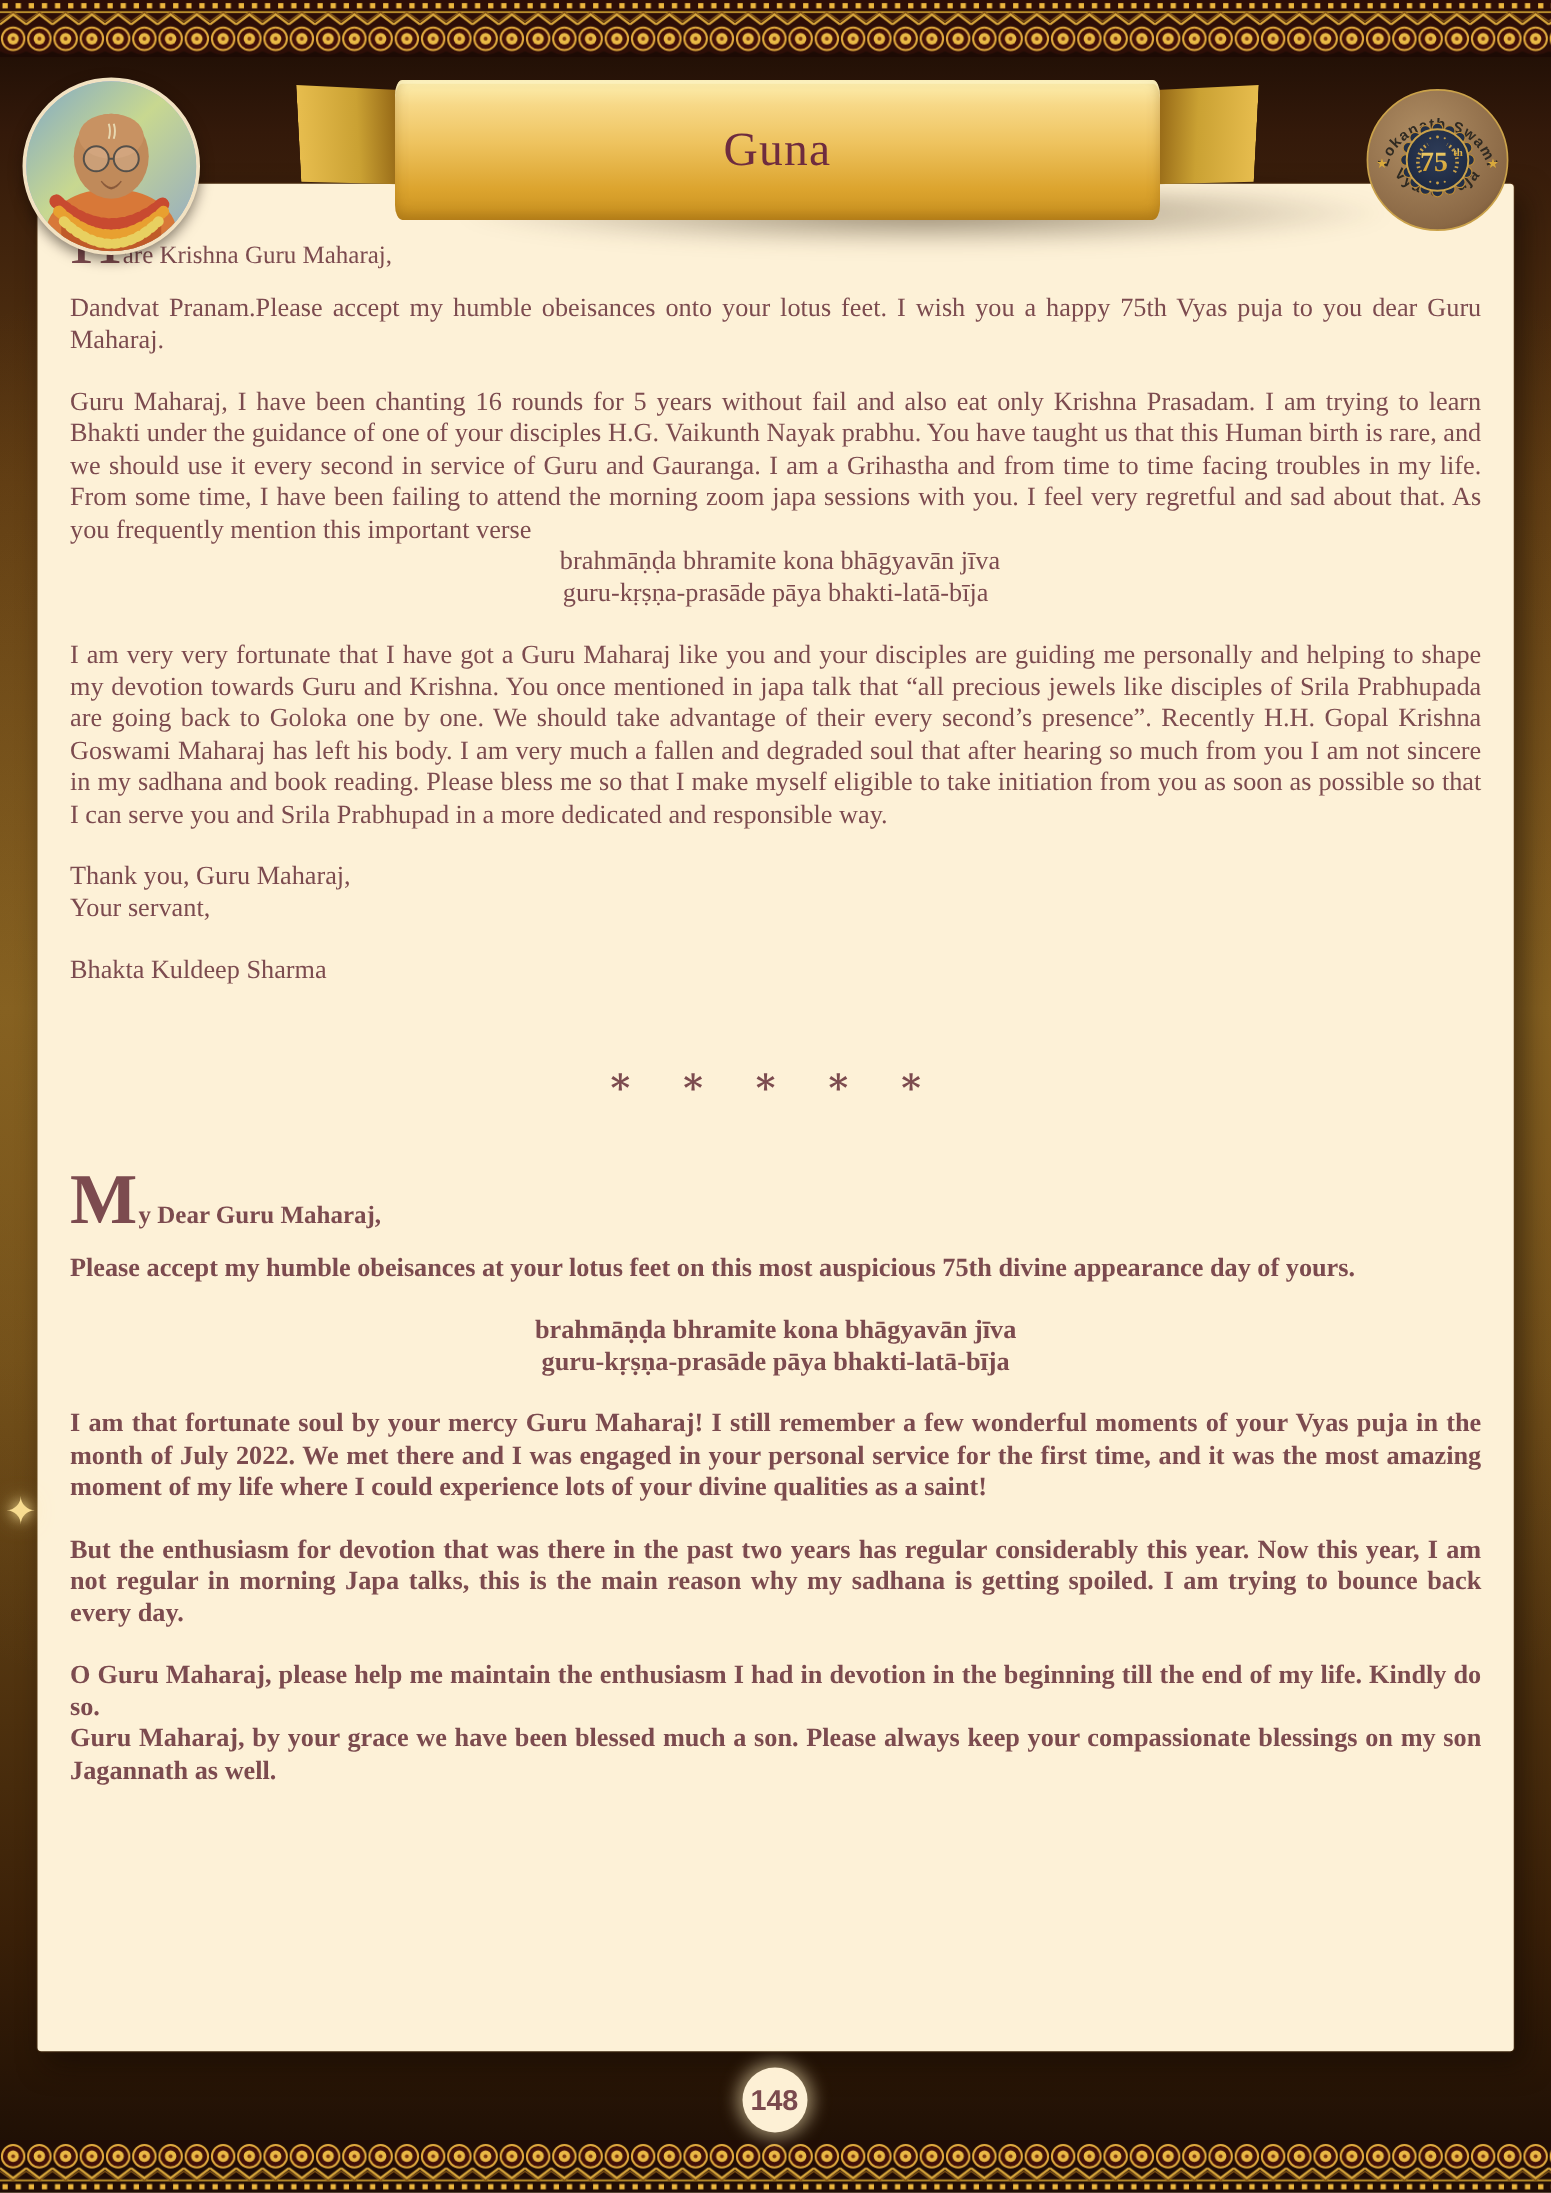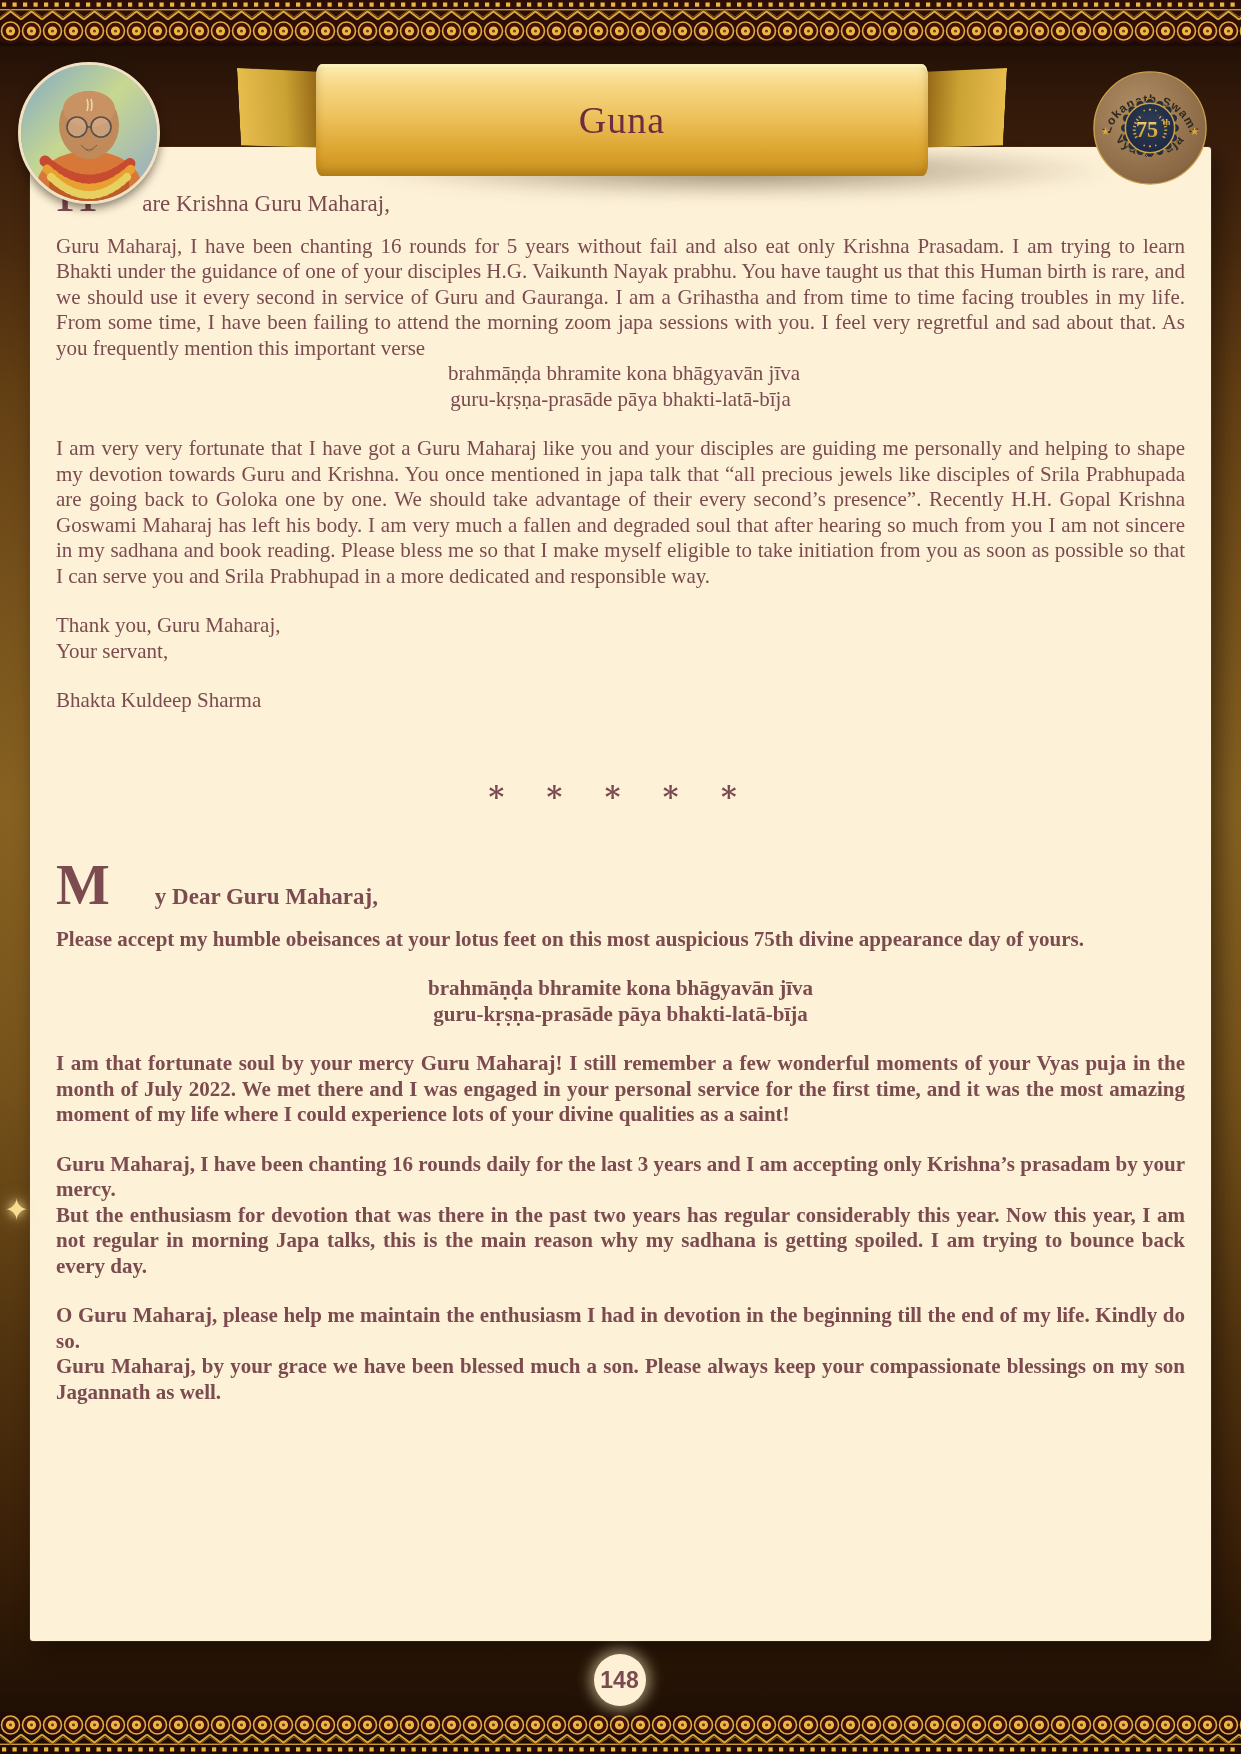--- a/index.html
+++ b/index.html
@@ -52,21 +52,21 @@
   }
   .badge{position:absolute;left:1092px;top:70px;width:116px;height:116px;z-index:4;}
   .letter-area{
     position:absolute;left:56px;top:172px;width:1129px;z-index:3;
     color:#7c4b4f;font-size:21px;line-height:25.5px;
   }
   .para{margin:0 0 24px 0;text-align:justify;}
   .para p{margin:0;text-align:justify;}
   .salutation{margin:0 0 16px 0;}
   .dropcap{font-size:57px;line-height:40px;margin-right:1px;}
-  .salut-rest{font-size:23px;margin-left:44px;}
+  .salut-rest{font-size:20px;}
   .verse div{text-align:center;}
   .verse .indent1{padding-left:7px;}
   .stars-separator{
     text-align:center;font-size:30px;font-weight:bold;letter-spacing:16px;
     color:#7c4b4f;margin:70px 0 56px 0;font-family:"DejaVu Serif","Liberation Serif",serif;
   }
   .letter2-block{margin-top:0;font-weight:bold;}
   .page-number{
     position:absolute;left:50%;top:1654px;width:52px;height:52px;margin-left:-27px;
     border-radius:50%;background:#fdf0d5;z-index:5;
@@ -211,20 +211,21 @@
       <circle cx="6" cy="18" r="0.9" fill="#caa24a"></circle>
     <text x="-3" y="9" font-size="23" font-weight="bold" text-anchor="middle" fill="url(#goldgrad)" font-family="Liberation Serif, DejaVu Serif, serif">75</text>
     <text x="13" y="-3" font-size="9" font-weight="bold" fill="url(#goldgrad)" font-family="Liberation Serif, DejaVu Serif, serif">th</text>
   </g>
 </svg>
 
 <div class="letter-area">
 
   <div>
     <p class="salutation"><span class="dropcap">H</span><span class="salut-rest">are Krishna Guru Maharaj,</span></p>
+    <p class="para">Dandvat Pranam.Please accept my humble obeisances onto your lotus feet. I wish you a happy 75th Vyas puja to you dear Guru Maharaj.</p>
     <div class="para">
       <p>Guru Maharaj, I have been chanting 16 rounds for 5 years without fail and also eat only Krishna Prasadam. I am trying to learn Bhakti under the guidance of one of your disciples H.G. Vaikunth Nayak prabhu. You have taught us that this Human birth is rare, and we should use it every second in service of Guru and Gauranga. I am a Grihastha and from time to time facing troubles in my life. From some time, I have been failing to attend the morning zoom japa sessions with you. I feel very regretful and sad about that. As you frequently mention this important verse</p>
       <div class="verse">
         <div class="indent1">brahmāṇḍa bhramite kona bhāgyavān jīva</div>
         <div>guru-kṛṣṇa-prasāde pāya bhakti-latā-bīja</div>
       </div>
     </div>
     <p class="para">I am very very fortunate that I have got a Guru Maharaj like you and your disciples are guiding me personally and helping to shape my devotion towards Guru and Krishna. You once mentioned in japa talk that “all precious jewels like disciples of Srila Prabhupada are going back to Goloka one by one. We should take advantage of their every second’s presence”. Recently H.H. Gopal Krishna Goswami Maharaj has left his body. I am very much a fallen and degraded soul that after hearing so much from you I am not sincere in my sadhana and book reading. Please bless me so that I make myself eligible to take initiation from you as soon as possible so that I can serve you and Srila Prabhupad in a more dedicated and responsible way.</p>
     <div class="para">
       <div>Thank you, Guru Maharaj,</div>
@@ -239,21 +240,20 @@
 
   <div class="letter2-block">
     <p class="salutation"><span class="dropcap">M</span><span class="salut-rest">y Dear Guru Maharaj,</span></p>
     <p class="para">Please accept my humble obeisances at your lotus feet on this most auspicious 75th divine appearance day of yours.</p>
     <div class="para verse">
       <div>brahmāṇḍa bhramite kona bhāgyavān jīva</div>
       <div>guru-kṛṣṇa-prasāde pāya bhakti-latā-bīja</div>
     </div>
     <p class="para">I am that fortunate soul by your mercy Guru Maharaj! I still remember a few wonderful moments of your Vyas puja in the month of July 2022. We met there and I was engaged in your personal service for the first time, and it was the most amazing moment of my life where I could experience lots of your divine qualities as a saint!</p>
     <div class="para">
-      <p>Guru Maharaj, I have been chanting 16 rounds daily for the last 3 years and I am accepting only Krishna’s prasadam by your mercy.</p>
       <p>But the enthusiasm for devotion that was there in the past two years has regular considerably this year. Now this year, I am not regular in morning Japa talks, this is the main reason why my sadhana is getting spoiled. I am trying to bounce back every day.</p>
     </div>
     <div class="para">
       <p>O Guru Maharaj, please help me maintain the enthusiasm I had in devotion in the beginning till the end of my life. Kindly do so.</p>
       <p>Guru Maharaj, by your grace we have been blessed much a son. Please always keep your compassionate blessings on my son Jagannath as well.</p>
     </div>
   </div>
 
 </div>
 

